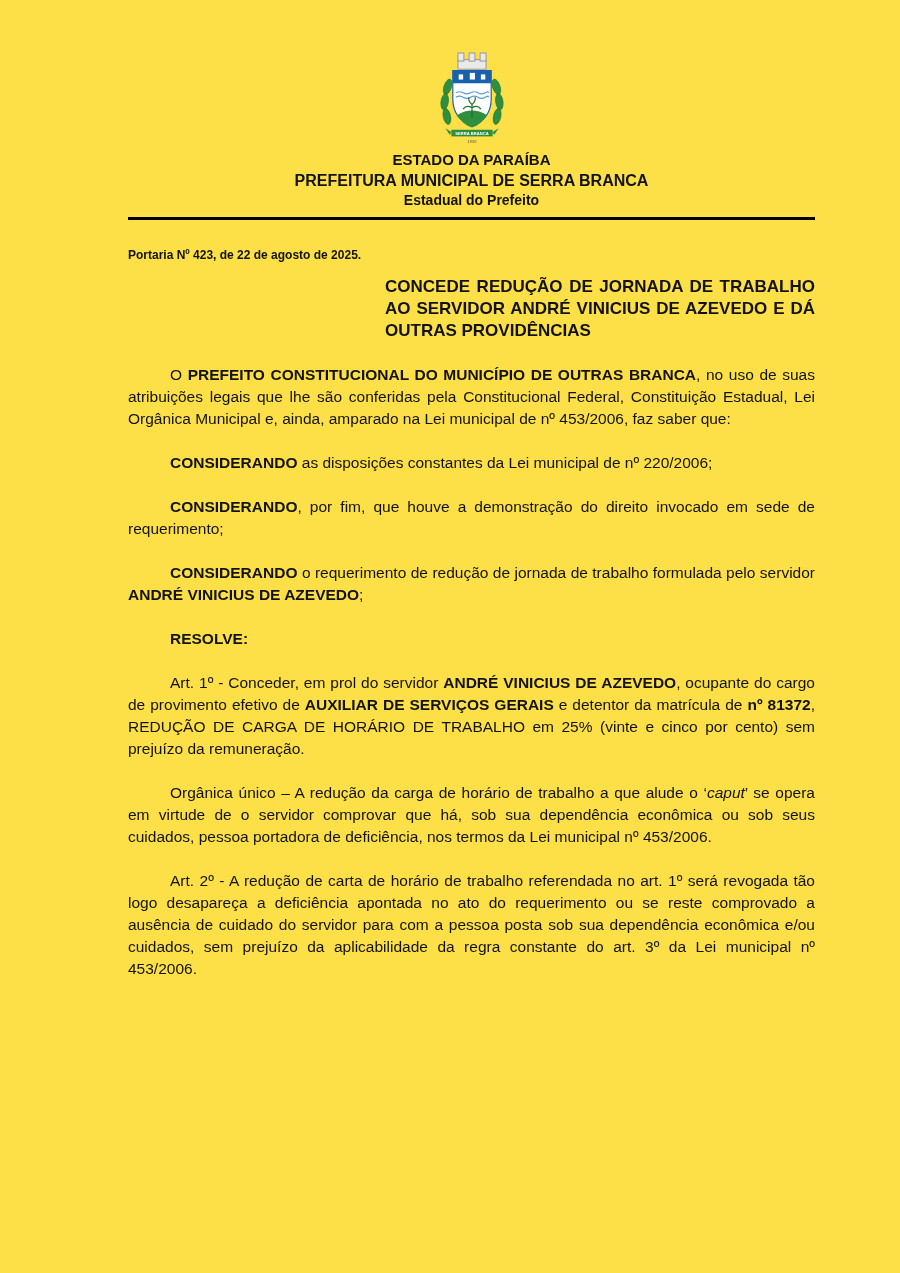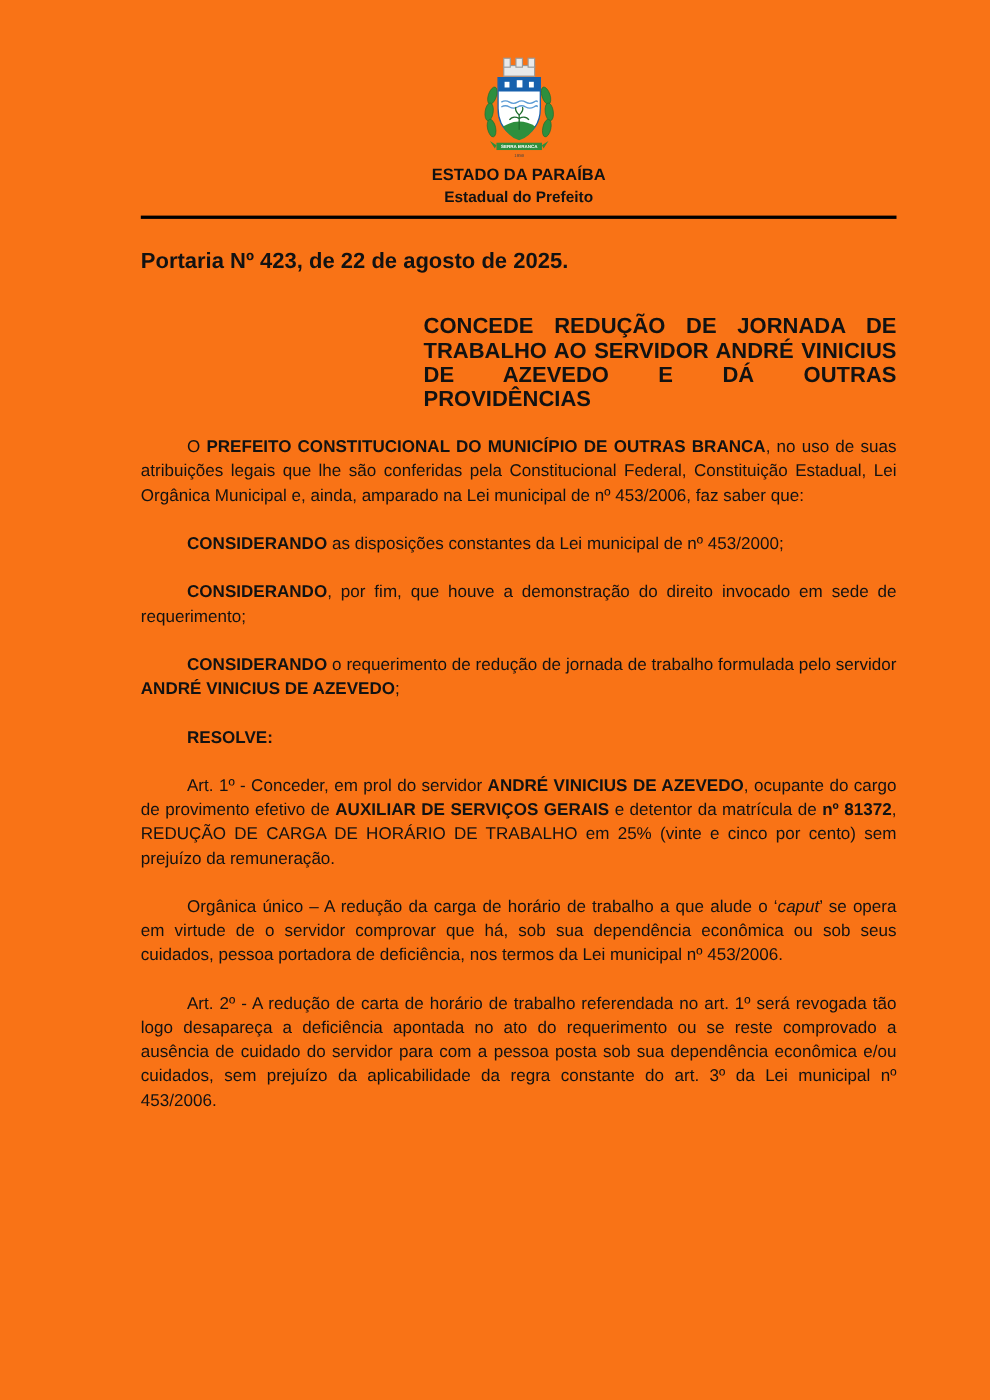--- a/index.html
+++ b/index.html
@@ -8,45 +8,45 @@
     width: 900px;
     height: 1273px;
     font-family: "Liberation Sans", "DejaVu Sans", sans-serif;
     color: #121212;
     overflow: hidden;
   }
   .page {
     width: 900px;
     height: 1273px;
     padding: 50px 85px 40px 128px; 
-    background: #f97316;
+    background: #fde047;
   }
   
   .doc-header { text-align: center; }
   .crest-wrap { display: flex; justify-content: center; margin-bottom: 4px; }
   .hline1 { font-weight: bold; font-size: 15px; line-height: 20px; }
   .hline2 { font-weight: bold; font-size: 16px; line-height: 21px; }
   .hline3 { font-weight: bold; font-size: 14px; line-height: 19px; }
   .header-rule {
     border: none;
     height: 3px;
     background: #000;
     margin-top: 7px;
   }
   
   .doc-title {
     margin-top: 28px;
     font-weight: bold;
-    font-size: 20px;
+    font-size: 12px;
   }
   .epigraph {
-    margin: 36px 0 0 257px;
+    margin: 14px 0 0 257px;
     width: 430px;
     font-weight: bold;
-    font-size: 20px;
+    font-size: 17px;
     line-height: 22px;
     text-align: justify;
   }
   .para {
     margin-top: 22px;
     font-size: 15.5px;
     line-height: 22px;
     text-align: justify;
   }
   .indent { text-indent: 42px; }
@@ -104,33 +104,34 @@
         </g>
 
         <path d="M14 106 l8 5 h56 l8 -5 l-6 9 l-2 -4 h-56 l-2 4 z" fill="#2e8f3e"></path>
         <rect x="22" y="108" width="56" height="9" fill="#2e8f3e"></rect>
         <text x="50" y="115" font-size="5.6" fill="#ffffff" text-anchor="middle" font-family="Liberation Sans, sans-serif" font-weight="bold">SERRA BRANCA</text>
         <text x="50" y="126" font-size="5.4" fill="#444444" text-anchor="middle" font-family="Liberation Sans, sans-serif">1959</text>
       </svg>
     </div>
 
     <div class="hline1">ESTADO DA PARAÍBA</div>
+    <div class="hline2">PREFEITURA MUNICIPAL DE SERRA BRANCA</div>
     <div class="hline3">Estadual do Prefeito</div>
     <hr class="header-rule">
   </header>
 
   <main>
 
     <p class="doc-title">Portaria Nº 423, de 22 de agosto de 2025.</p>
 
     <p class="epigraph">CONCEDE REDUÇÃO DE JORNADA DE TRABALHO AO SERVIDOR ANDRÉ VINICIUS DE AZEVEDO E DÁ OUTRAS PROVIDÊNCIAS</p>
 
     <p class="para indent"><span>O </span><span class="b">PREFEITO CONSTITUCIONAL DO MUNICÍPIO DE OUTRAS BRANCA</span><span>, no uso de suas atribuições legais que lhe são conferidas pela Constitucional Federal, Constituição Estadual, Lei Orgânica Municipal e, ainda, amparado na Lei municipal de nº 453/2006, faz saber que:</span></p>
 
-    <p class="para indent"><span class="b">CONSIDERANDO</span><span> as disposições constantes da Lei municipal de nº 453/2000;</span></p>
+    <p class="para indent"><span class="b">CONSIDERANDO</span><span> as disposições constantes da Lei municipal de nº 220/2006;</span></p>
 
     <p class="para indent"><span class="b">CONSIDERANDO</span><span>, por fim, que houve a demonstração do direito invocado em sede de requerimento;</span></p>
 
     <p class="para indent"><span class="b">CONSIDERANDO</span><span> o requerimento de redução de jornada de trabalho formulada pelo servidor </span><span class="b">ANDRÉ VINICIUS DE AZEVEDO</span><span>;</span></p>
 
     <p class="para indent"><span class="b">RESOLVE:</span></p>
 
     <p class="para indent"><span>Art. 1º - Conceder, em prol do servidor </span><span class="b">ANDRÉ VINICIUS DE AZEVEDO</span><span>, ocupante do cargo de provimento efetivo de </span><span class="b">AUXILIAR DE SERVIÇOS GERAIS</span><span> e detentor da matrícula de </span><span class="b">nº 81372</span><span>, REDUÇÃO DE CARGA DE HORÁRIO DE TRABALHO em 25% (vinte e cinco por cento) sem prejuízo da remuneração.</span></p>
 
     <p class="para indent"><span>Orgânica único – A redução da carga de horário de trabalho a que alude o ‘</span><span class="i">caput</span><span>’ se opera em virtude de o servidor comprovar que há, sob sua dependência econômica ou sob seus cuidados, pessoa portadora de deficiência, nos termos da Lei municipal nº 453/2006.</span></p>

